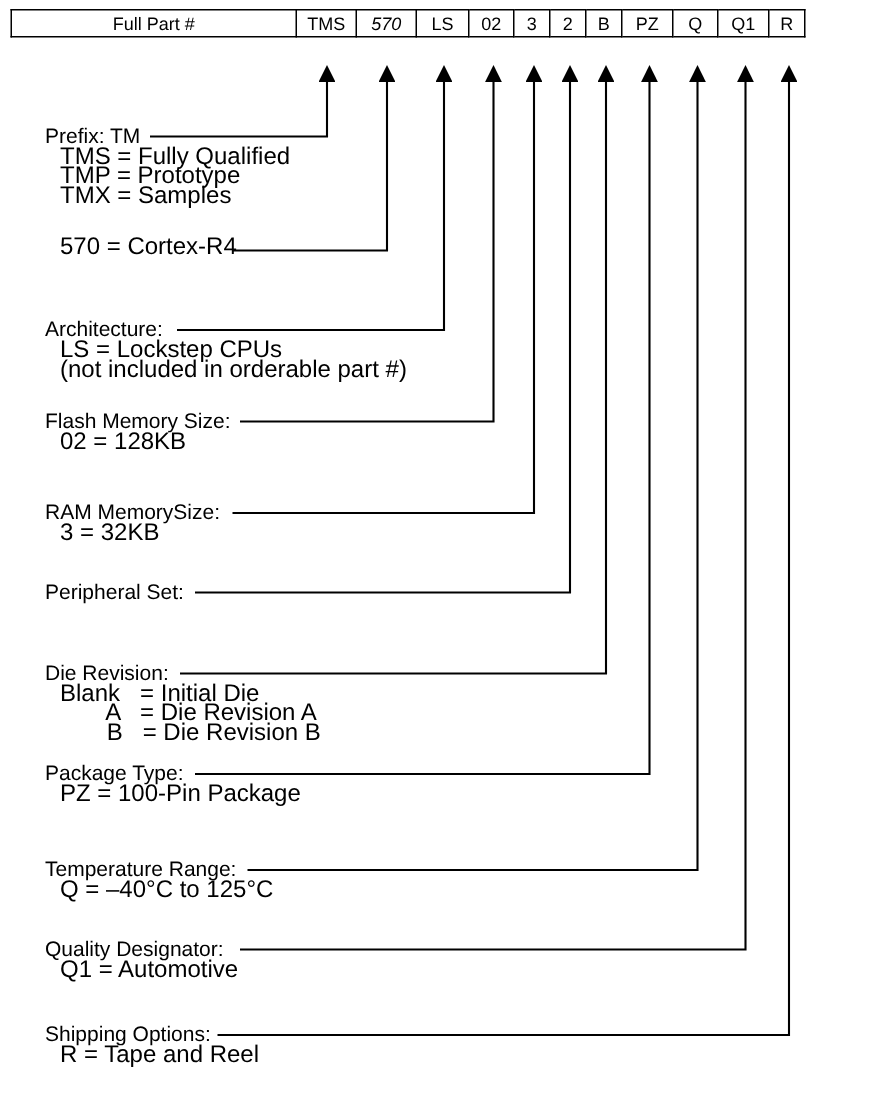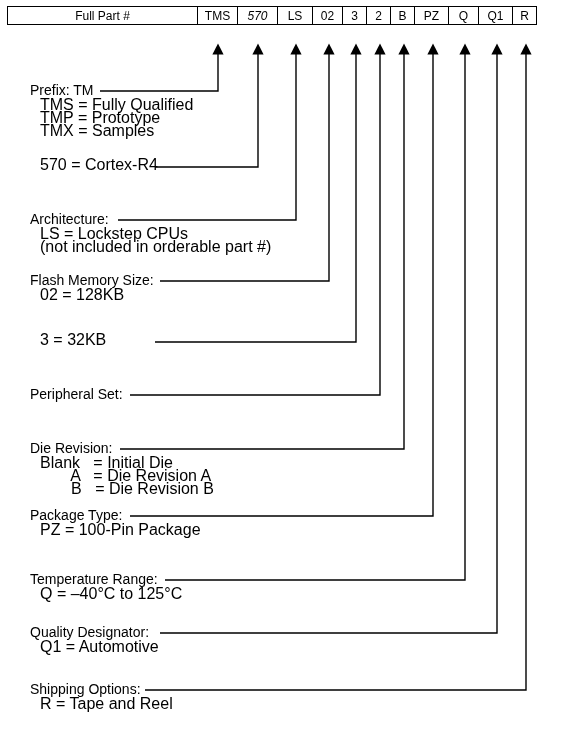--- a/index.html
+++ b/index.html
@@ -107,20 +107,21 @@
   <div class="detail">LS = Lockstep CPUs</div>
   <div class="detail">(not included in orderable part #)</div>
 </div>
 
 <div class="section" style="top:272px">
   <div class="title">Flash Memory Size:</div>
   <div class="detail">02 = 128KB</div>
 </div>
 
 <div class="section" style="top:333px">
+  <div class="title">RAM MemorySize:</div>
   <div class="detail">3 = 32KB</div>
 </div>
 
 <div class="section" style="top:386px">
   <div class="title">Peripheral Set:</div>
 </div>
 
 <div class="section" style="top:440px">
   <div class="title">Die Revision:</div>
   <div class="detail mono-align">Blank   = Initial Die</div>

